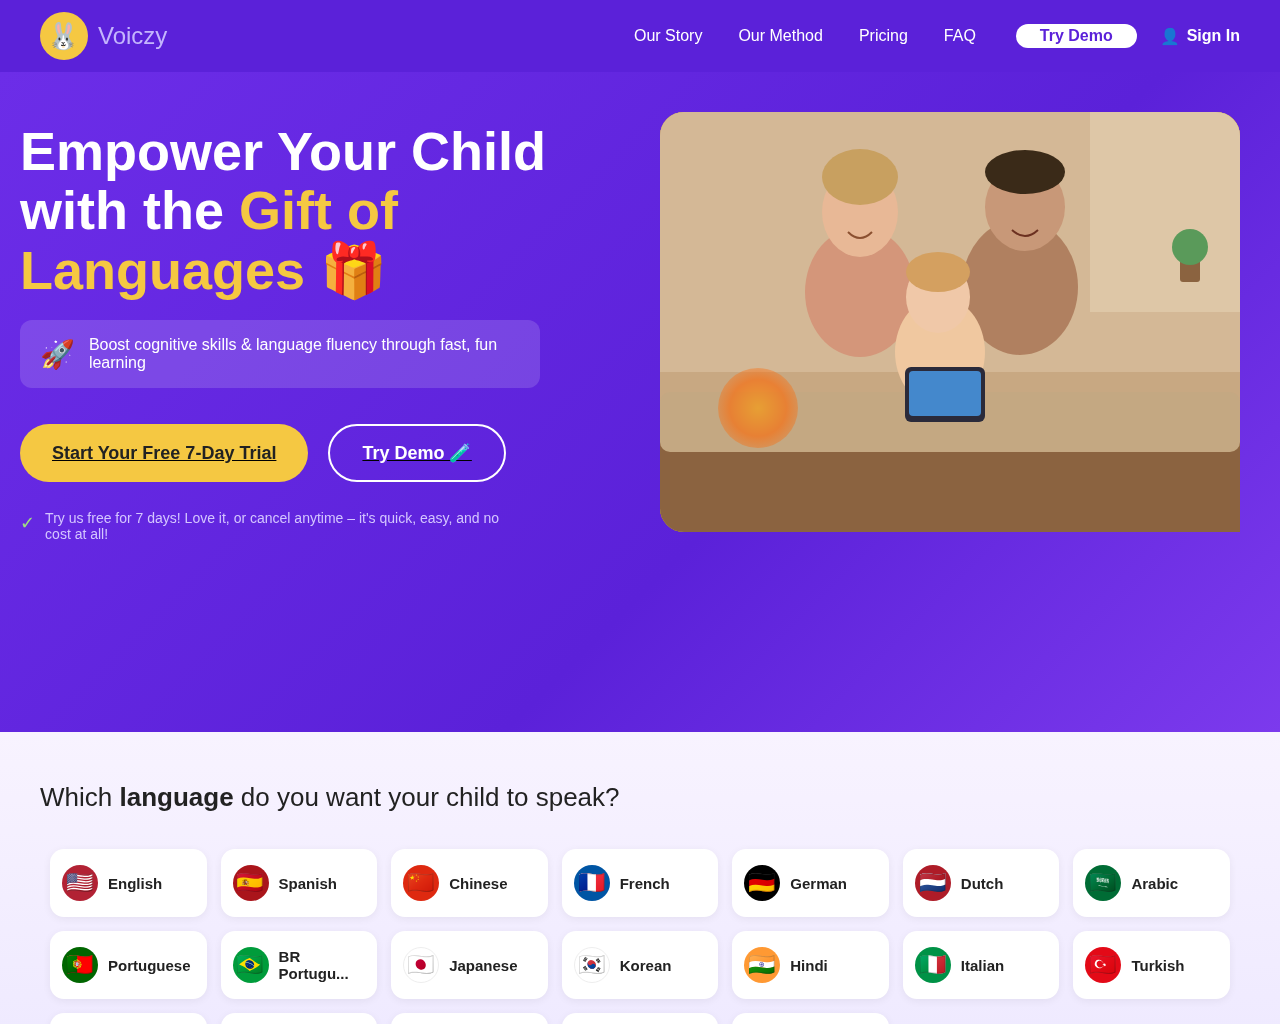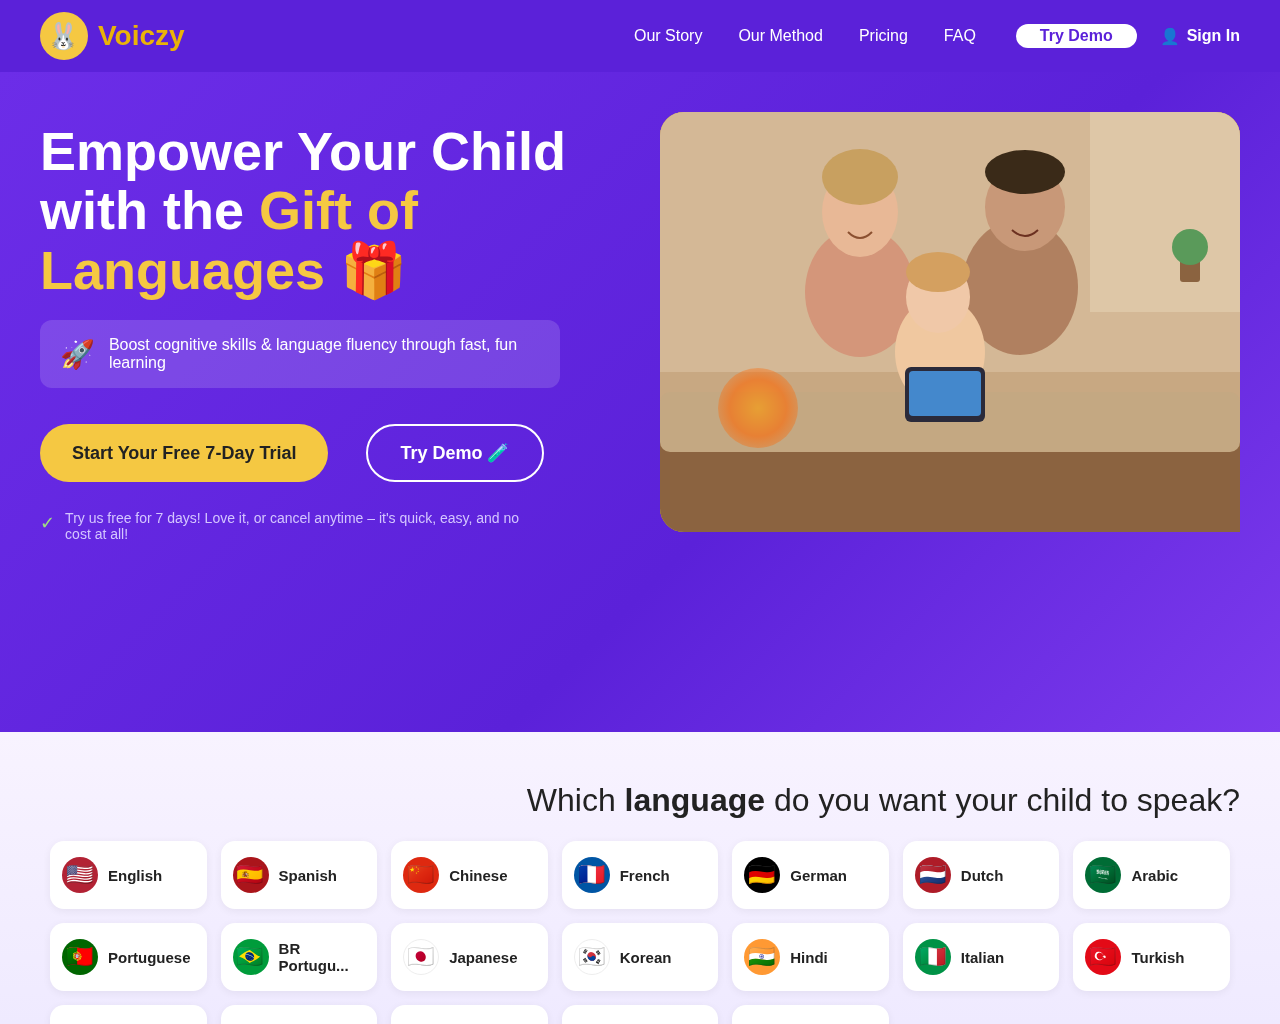--- a/index.html
+++ b/index.html
@@ -24,23 +24,23 @@
       width: 48px;
       height: 48px;
       background: #f5c842;
       border-radius: 50%;
       display: flex;
       align-items: center;
       justify-content: center;
       font-size: 26px;
     }
     .logo-text {
-      color: #eab308;
-      font-size: 28px;
-      font-weight: 700;
+      color: #c4b5fd;
+      font-size: 24px;
+      font-weight: 400;
     }
     .nav-links {
       display: flex;
       gap: 36px;
       list-style: none;
       margin-right: 40px;
     }
     .nav-links a {
       color: #fff;
       text-decoration: none;
@@ -66,21 +66,21 @@
       align-items: center;
       gap: 6px;
       background: none;
       border: none;
     }
 
     
     .hero {
       background: linear-gradient(135deg, #6c2de8 0%, #5b21d9 60%, #7c3aed 100%);
       min-height: 660px;
-      padding: 50px 40px 60px 40px;
+      padding: 50px 40px 60px 20px;
       position: relative;
       overflow: hidden;
     }
     .hero-content {
       max-width: 560px;
     }
     .hero-title {
       color: #fff;
       font-size: 54px;
       font-weight: 900;
@@ -106,22 +106,23 @@
       color: #fff;
       font-size: 16px;
       margin-bottom: 36px;
       max-width: 520px;
     }
     .rocket-icon {
       font-size: 28px;
     }
     .hero-buttons {
       display: flex;
-      gap: 38px;
+      gap: 20px;
       margin-bottom: 28px;
+      text-decoration: underline;
     }
     .btn-trial {
       background: #f5c842;
       color: #222;
       border: none;
       border-radius: 40px;
       padding: 18px 32px;
       font-size: 18px;
       font-weight: 800;
       cursor: pointer;
@@ -220,25 +221,25 @@
       font-size: 16px;
       font-weight: 700;
     }
 
     
     .languages-section {
       background: linear-gradient(180deg, #f8f3ff 0%, #ede8ff 100%);
       padding: 50px 40px;
     }
     .lang-heading {
-      text-align: right;
-      font-size: 32px;
+      text-align: left;
+      font-size: 26px;
       color: #222;
       font-weight: 500;
-      margin-bottom: 22px;
+      margin-bottom: 36px;
     }
     .lang-heading strong {
       font-weight: 800;
     }
     .lang-grid {
       display: grid;
       grid-template-columns: repeat(7, 1fr);
       gap: 14px;
       max-width: 1180px;
       margin: 0 auto;

